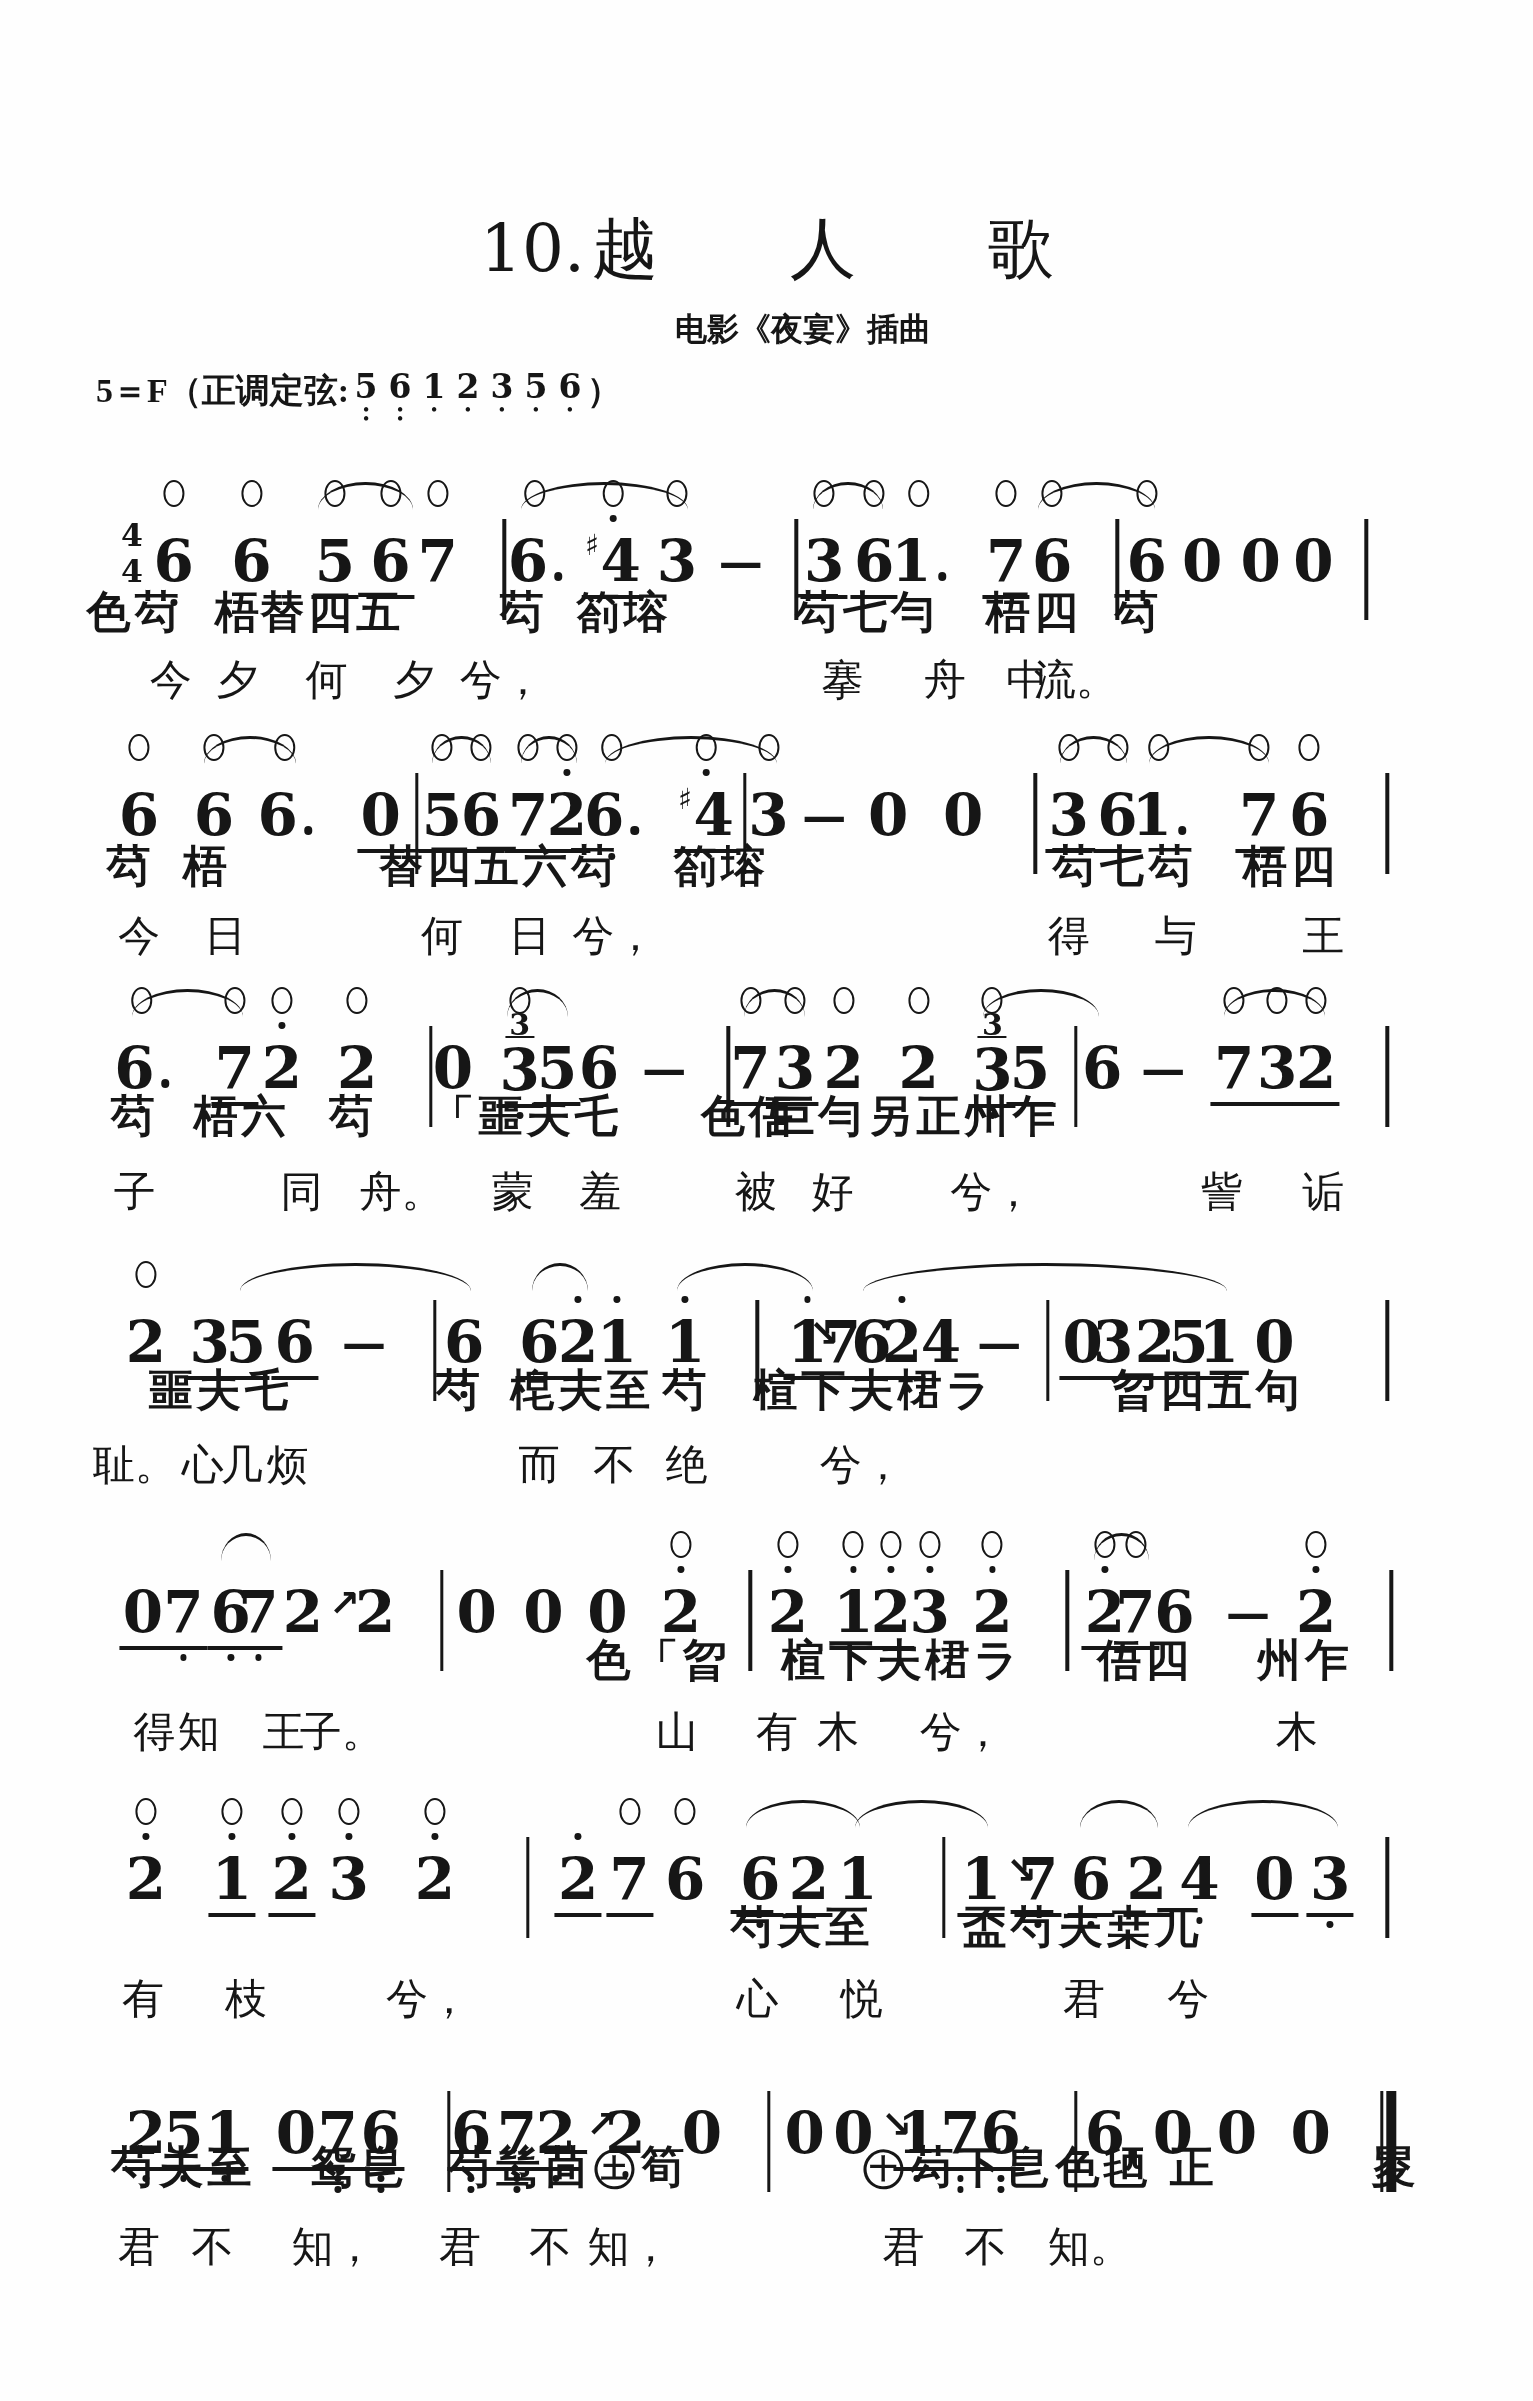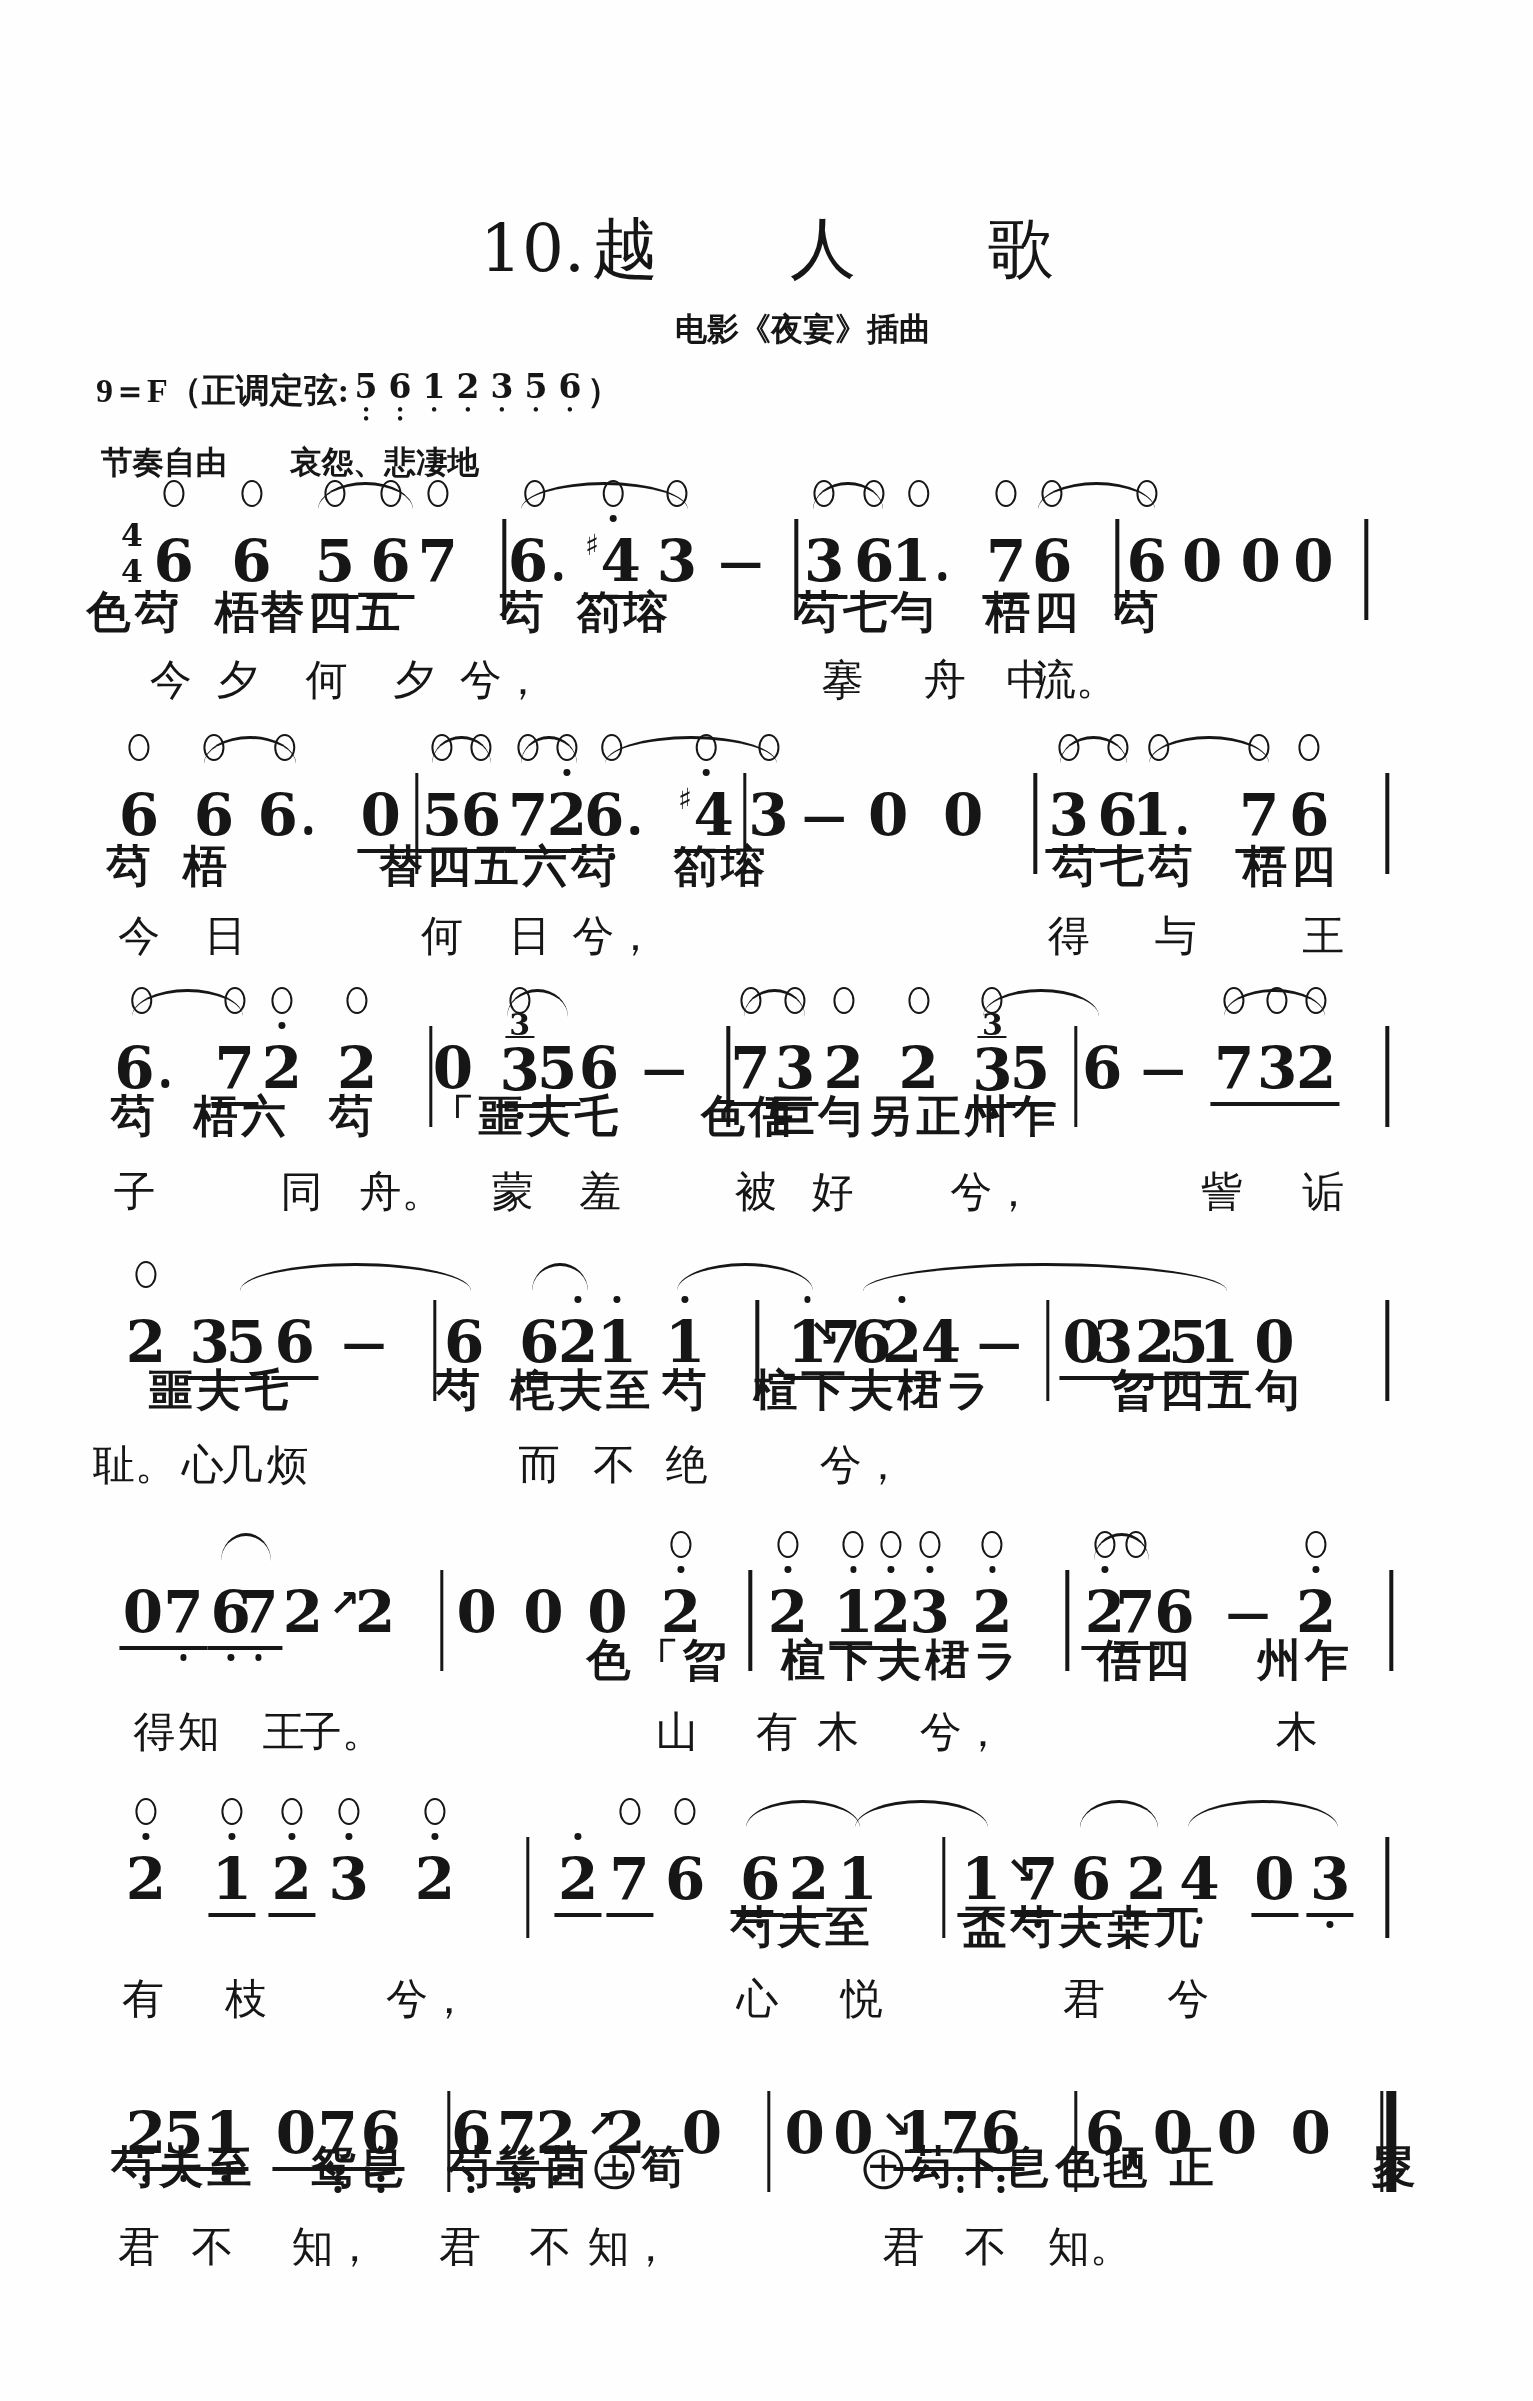--- a/index.html
+++ b/index.html
@@ -58,21 +58,21 @@
 </style>
 </head>
 <body>
 
 <div class="page">
   <div class="title-row">
     <span class="title-num">10.</span><span>越　　人　　歌</span>
   </div>
   <div class="subtitle">电影《夜宴》插曲</div>
   <div class="keyline">
-    <span>9＝F（正调定弦:</span>
+    <span>5＝F（正调定弦:</span>
     <span id="tuning"><span class="tnote">
           <span class="tn">5</span>
           <span class="tdots">•<br>•</span>
         </span><span class="tnote">
           <span class="tn">6</span>
           <span class="tdots">•<br>•</span>
         </span><span class="tnote">
           <span class="tn">1</span>
           <span class="tdots">•</span>
         </span><span class="tnote">
@@ -83,21 +83,20 @@
           <span class="tdots">•</span>
         </span><span class="tnote">
           <span class="tn">5</span>
           <span class="tdots">•</span>
         </span><span class="tnote">
           <span class="tn">6</span>
           <span class="tdots">•</span>
         </span></span>
     <span>）</span>
   </div>
-  <div class="tempo">节奏自由　　哀怨、悲凄地</div>
   <div id="sheet">
       <div class="row notes-row" style="top: 479px;">
         <div class="arc" style="left: 18%; width: 6.8%;"></div>
         <div class="arc" style="left: 32.6%; width: 12%;"></div>
         <div class="arc" style="left: 53.6%; width: 5%;"></div>
         <div class="arc" style="left: 69.8%; width: 8.4%;"></div>
         <div class="timesig" style="left: 4.6%;">
           <div class="tnum">4</div>
           <div class="tnum">4</div>
         </div>

